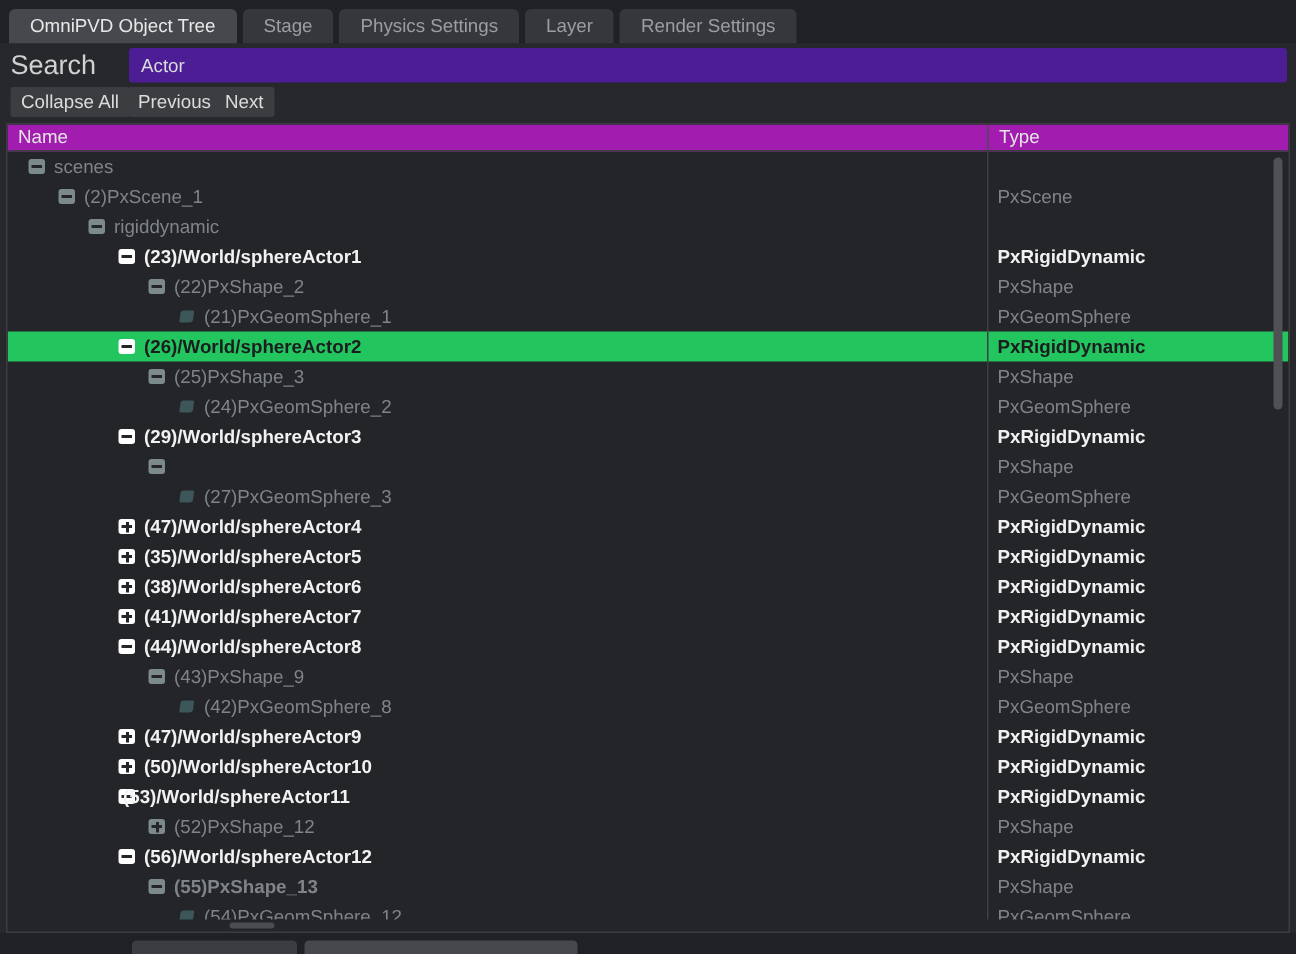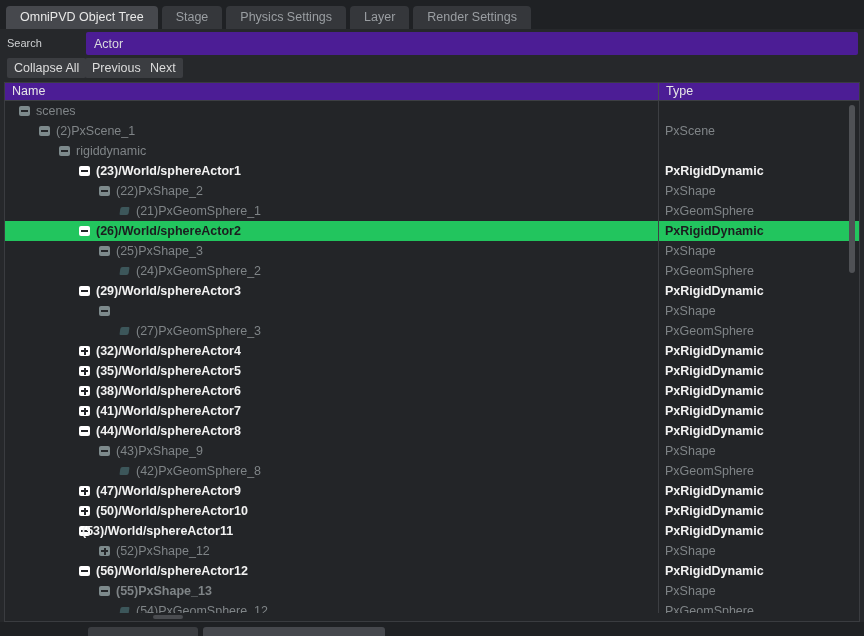--- a/index.html
+++ b/index.html
@@ -60,21 +60,21 @@
     left: 0; top: 29px;
     width: 864px;
     height: 28px;
     background: #26282b;
   }
   .search-label {
     position: absolute;
     left: 7px; top: 0;
     height: 42px;
     line-height: 28px;
-    font-size: 11px;
+    font-size: 18px;
     color: #cfd1d3;
     user-select: none;
   }
   .search-input {
     position: absolute;
     left: 86px; top: 3px;
     width: 772px;
     height: 23px;
     background: #4c1d95;
     border: none;
@@ -124,21 +124,21 @@
     border: 1px solid #3a3c40;
     box-sizing: border-box;
     overflow: hidden;
   }
 
   .header {
     position: absolute;
     left: 0; top: 0;
     width: 100%;
     height: 18px;
-    background: #4c1d95;
+    background: #a21caf;
     border-bottom: 1px solid #3d3f43;
     box-sizing: border-box;
   }
   .header .hcell {
     position: absolute;
     top: 0;
     height: 17px;
     line-height: 17px;
     font-size: 12.5px;
     color: #e6e6e6;
@@ -430,21 +430,21 @@
           </div>
           <div class="vdiv"></div>
           <div class="cell-type t-dim">PxGeomSphere</div>
         </div>
         <div class="row">
           <div class="cell-name">
             <div class="twisty plus" style="left: 74px;">
               <div class="hbar"></div>
               <div class="vbar"></div>
             </div>
-            <div class="label t-bright" style="left: 91px;">(32)/World/sphereActor4</div>
+            <div class="label t-bright" style="left: 91px;">(47)/World/sphereActor4</div>
           </div>
           <div class="vdiv"></div>
           <div class="cell-type t-bright">PxRigidDynamic</div>
         </div>
         <div class="row">
           <div class="cell-name">
             <div class="twisty plus" style="left: 74px;">
               <div class="hbar"></div>
               <div class="vbar"></div>
             </div>

